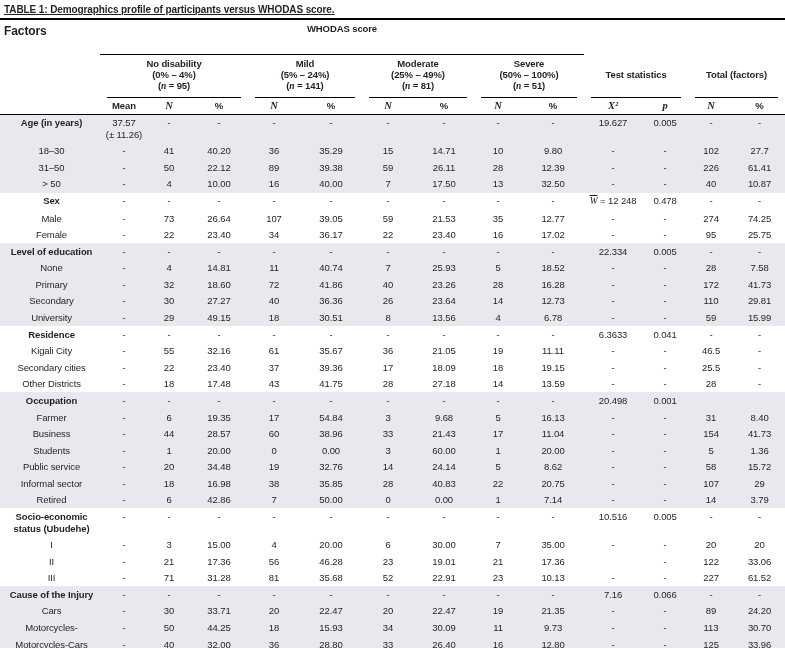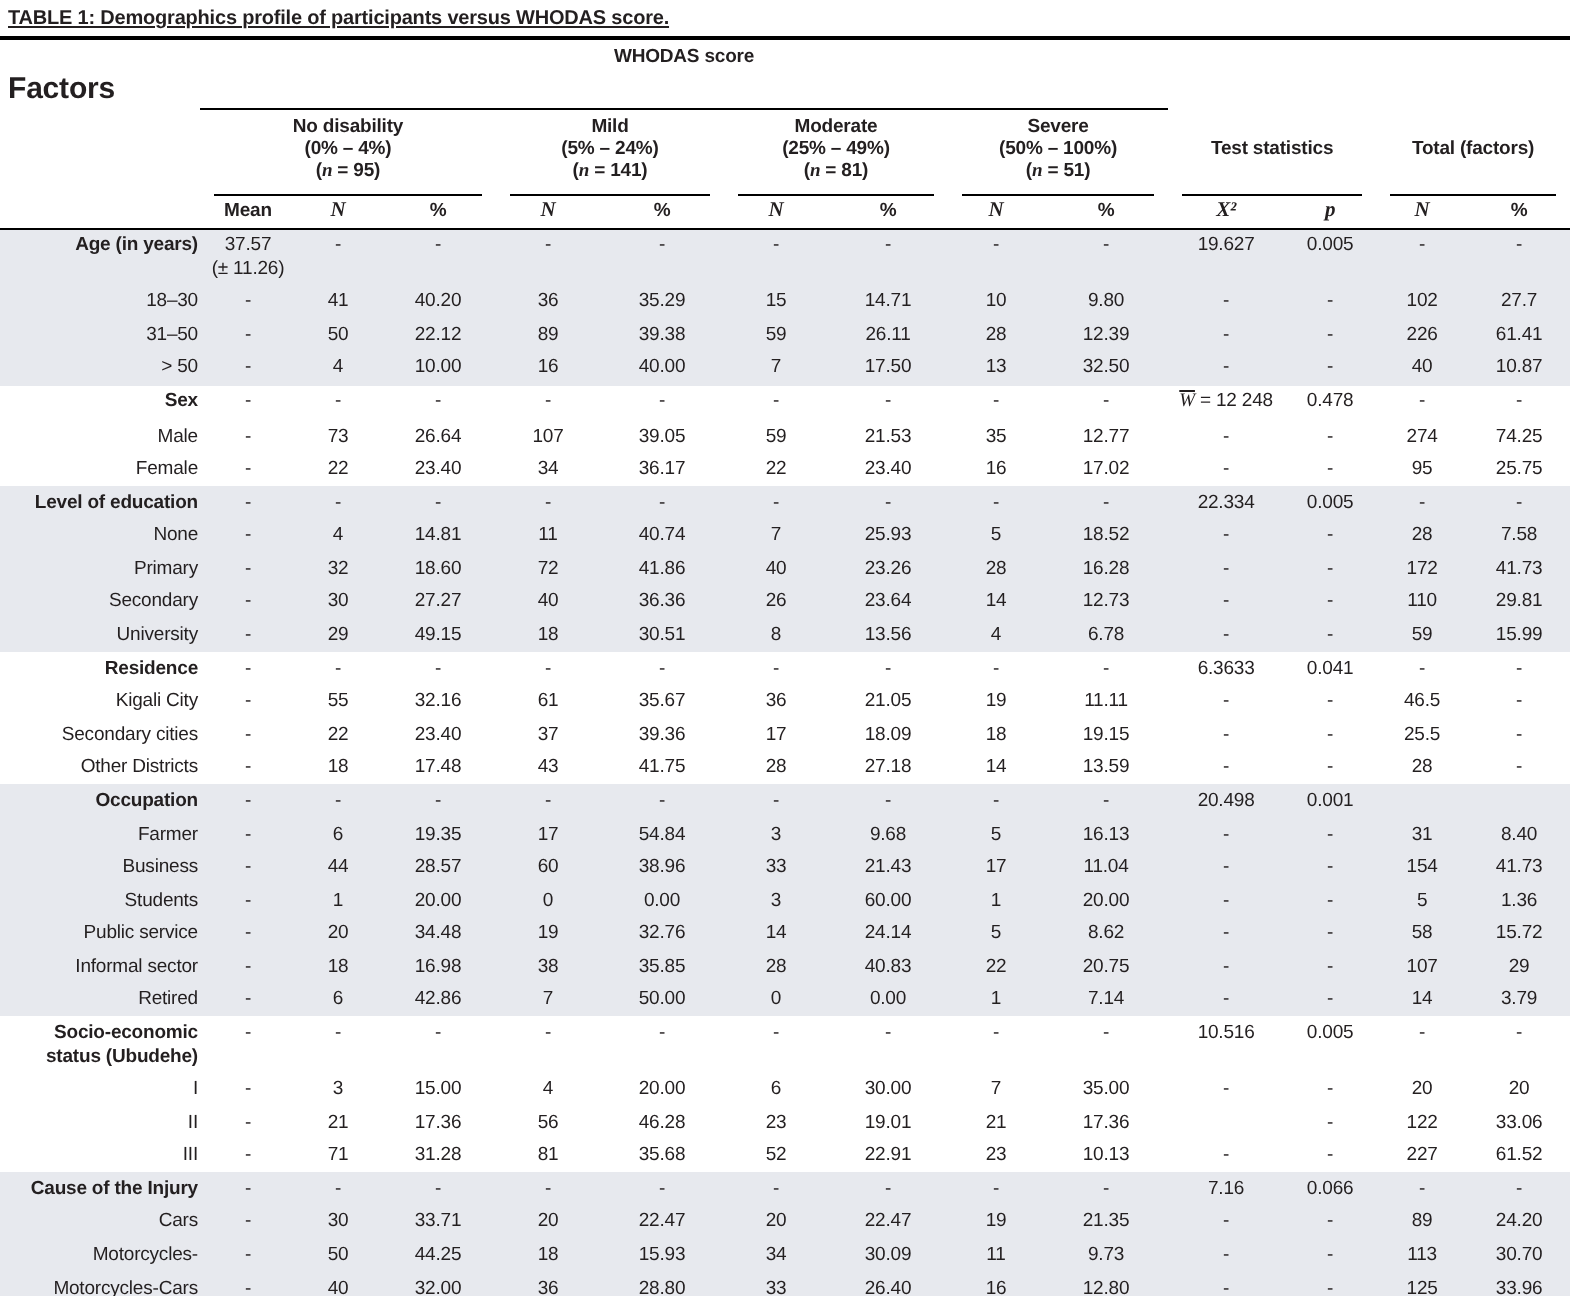--- a/index.html
+++ b/index.html
@@ -6,31 +6,31 @@
   html,body { width:785px; height:648px; background:#fff; overflow:hidden; }
   body { font-family:"Liberation Sans", sans-serif; color:#231f20; --band:#e7e9ee; }
   .title { font-size:10px; font-weight:bold; padding:4px 5px 3px 4px; letter-spacing:-0.1px;text-decoration:underline; }
   .title-rule { border-top:2.5px solid #000; }
   table { width:785px; border-collapse:collapse; table-layout:fixed; font-size:9.5px; color:#231f20; letter-spacing:-0.1px; }
   col.c-factors{width:100px} col.c-mean{width:48px} col.c-n1{width:42px} col.c-p1{width:58px}
   col.c-n2{width:52px} col.c-p2{width:62px} col.c-n3{width:52px} col.c-p3{width:60px}
   col.c-n4{width:48px} col.c-p4{width:62px} col.c-x2{width:58px} col.c-p{width:46px}
   col.c-n5{width:46px} col.c-p5{width:51px}
   th { font-weight:bold; }
-  th.factors { text-align:left; vertical-align:top; padding:16px 0 0 4px; border-bottom:1.6px solid #000; font-size:15px; }
+  th.factors { text-align:left; vertical-align:top; padding:4px 0 0 4px; border-bottom:1.6px solid #000; font-size:12px; }
   th.whodas { border-bottom:1.1px solid #000; padding:3px 0 20px 0; font-size:9.5px; vertical-align:top; }
   th.nob { border:none; }
   tr.r-groups th { position:relative; vertical-align:middle; text-align:center; font-size:9.5px; line-height:1.18; padding:3px 0 5px 0; }
   tr.r-groups th::after { content:""; position:absolute; left:7px; right:7px; bottom:0; border-bottom:1.1px solid #000; }
   .ni { font-family:"Liberation Serif", serif; font-style:italic; font-weight:bold; }
   tr.r-sub th { border-bottom:1.6px solid #000; text-align:center; padding:2px 0 3px 0; }
   tr.r-sub th.sans { font-size:9.5px; font-weight:bold; }
   tr.r-sub th.serif { font-family:"Liberation Serif", serif; font-style:italic; font-weight:bold; font-size:10.5px; }
   tbody td { padding:2.5px 1px; line-height:1.22; vertical-align:top; }
-  td.lbl { text-align:right; padding-left:4px; }
+  td.lbl { text-align:center; padding-left:4px; }
   td.lbl.bold { font-weight:bold; }
   td.val { text-align:center; }
   td.val.multi { white-space:pre-line; }
   tr.band { background:var(--band); }
   .wbar { font-family:"Liberation Serif", serif; font-style:italic; text-decoration:overline; }
 </style>
 </head>
 <body style="--band: #e7e9ee;">
 
 <div class="title">TABLE 1: Demographics profile of participants versus WHODAS score.</div>

